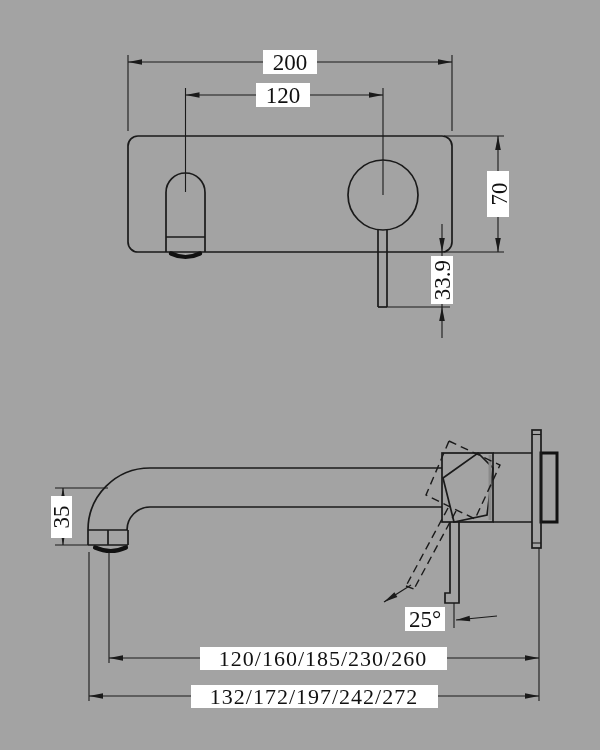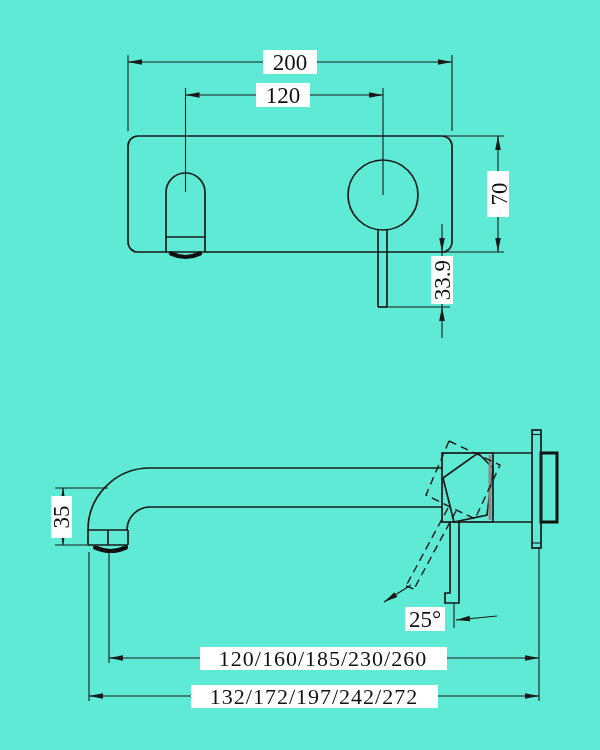--- a/index.html
+++ b/index.html
@@ -1,16 +1,16 @@
 <!DOCTYPE html>
 <html><head>
 <meta charset="utf-8">
 <style>
   html,body{margin:0;padding:0;background:#ffffff;}
-  .page{width:600px;height:750px;background:#5eead4;position:relative;overflow:hidden;}
+  .page{width:600px;height:750px;background:#a3a3a3;position:relative;overflow:hidden;}
   svg{display:block;}
   .ln{stroke:#1a1a1a;stroke-width:1.7;fill:none;stroke-linecap:butt;}
   .ln-bold{stroke:#111111;stroke-width:3;fill:none;}
   .ln-dim{stroke:#1a1a1a;stroke-width:1.1;fill:none;}
   .ln-dash{stroke:#1a1a1a;stroke-width:1.4;fill:none;stroke-dasharray:8 5;}
   .ln-thick{stroke:#111111;stroke-width:4.2;fill:none;stroke-linecap:round;}
   .seam{stroke:#8a8a8a;stroke-width:3;fill:none;}
   .arw{fill:#1a1a1a;stroke:none;}
   .tbg{fill:#ffffff;stroke:none;}
   .dimtext{font-family:"Liberation Serif", serif;fill:#111111;font-size:23px;}

